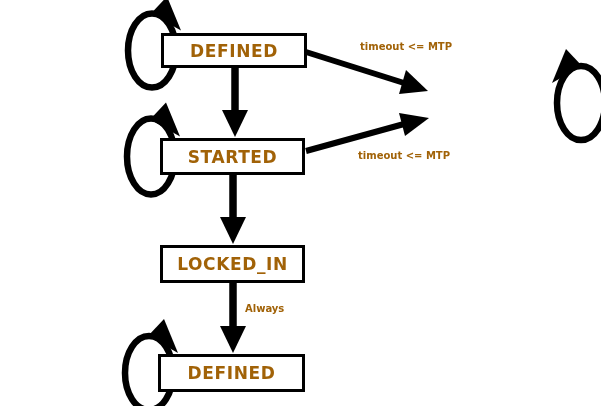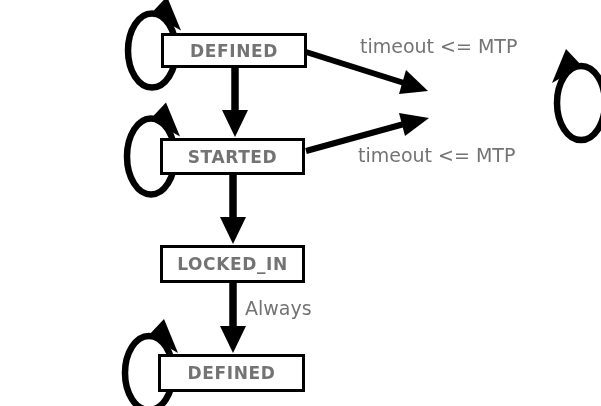--- a/index.html
+++ b/index.html
@@ -1,32 +1,32 @@
 <!DOCTYPE html>
 <html><head>
 <meta charset="utf-8">
 <style>
   html,body{margin:0;padding:0;background:#fff;}
   .canvas{
     position:relative;width:601px;height:406px;background:#ffffff;
-    overflow:hidden;font-family:"DejaVu Sans",sans-serif;color:#737373;
+    overflow:hidden;font-family:"DejaVu Sans",sans-serif;color:#a16207;
   }
   .svg-layer{position:absolute;left:0;top:0;width:601px;height:406px;z-index:0;}
   .state{
     position:absolute;z-index:2;background:#ffffff;border:3px solid #000000;
     box-sizing:border-box;display:flex;align-items:center;justify-content:center;
     font-weight:bold;font-size:17px;letter-spacing:0.6px;white-space:nowrap;
   }
   .state-defined  {left:161px;top:33px; width:146px;height:35px;}
   .state-failed   {left:430px;top:84px; width:142px;height:38px;}
   .state-started  {left:160px;top:138px;width:145px;height:37px;}
   .state-locked-in{left:160px;top:245px;width:145px;height:38px;}
   .state-active   {left:158px;top:354px;width:147px;height:38px;}
   .tlabel{
-    position:absolute;z-index:3;font-weight:normal;font-size:19px;
+    position:absolute;z-index:3;font-weight:bold;font-size:10px;
     line-height:17px;white-space:nowrap;
   }
   .lbl-def-failed  {left:360px;top:38px;}
   .lbl-started-fail{left:358px;top:147px;}
   .lbl-def-started {left:1px;  top:86px;}
   .lbl-started-lock{left:242px;top:190px;}
   .lbl-lock-active {left:245px;top:300px;}
 </style>
 </head>
 <body>

